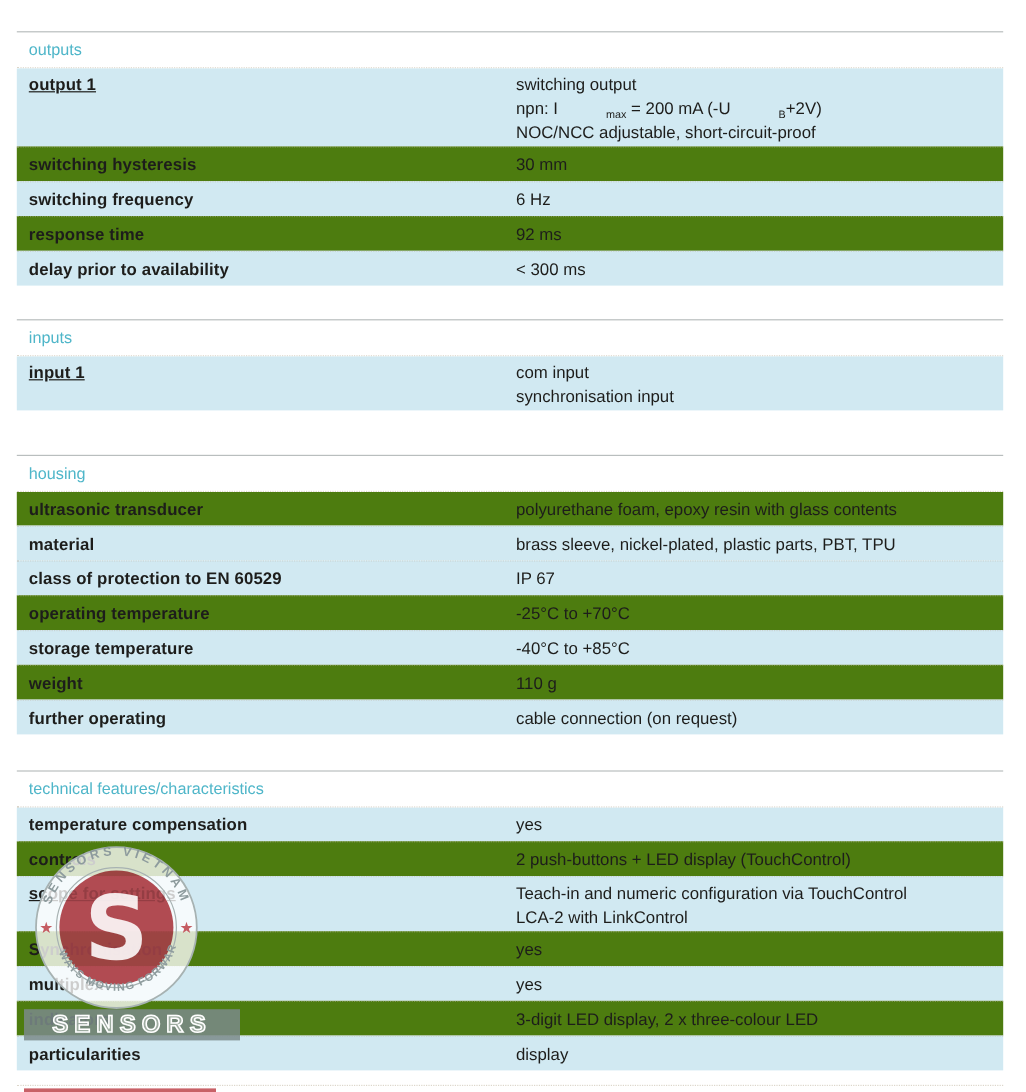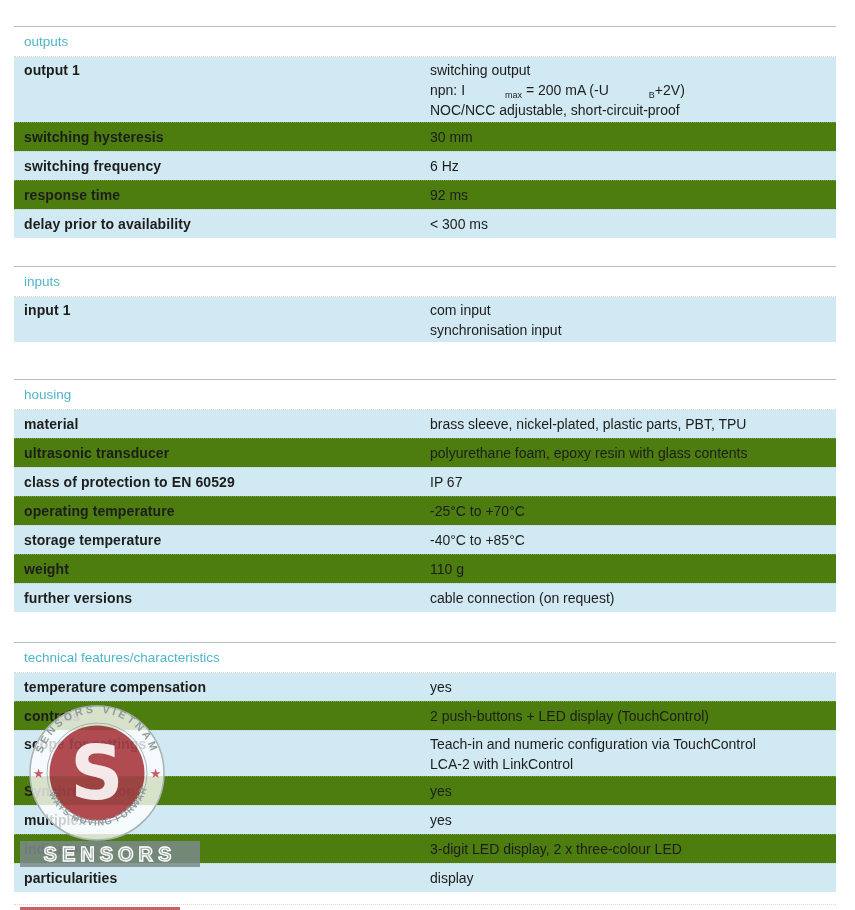--- a/index.html
+++ b/index.html
@@ -43,21 +43,21 @@
   .label{
     width:416px;
     padding-left:10px;
     font-weight:600;
     letter-spacing:0.1px;
   }
   .value{flex:1;padding-right:8px;}
   .row:not(.multi){height:28px;}
   .row:not(.multi) .label,
   .row:not(.multi) .vline{line-height:28px;}
-  .row.multi .label{padding-top:2.5px;line-height:20px;}
+  .row.multi .label{padding-top:2.5px;line-height:20px;text-decoration:underline;}
   .row.multi .value{padding-top:2.5px;padding-bottom:2.5px;}
   .vline{line-height:20px;white-space:nowrap;}
   sub{font-size:9px;line-height:0;margin-left:40px;}
   .bottom-rule{
     margin:12px 0 0 14px;
     width:822px;
     border-top:1px dotted var(--dotted,#ddd6ca);
     height:0;
   }
 
@@ -188,32 +188,32 @@
             <div class="cell value">
               <div class="vline">com input</div>
               <div class="vline">synchronisation input</div>
             </div>
           </div>
         </div>
       </section>
       <section class="sec">
         <div class="sec-title">housing</div>
         <div class="rows">
+          <div class="row white">
+            <div class="cell label">ultrasonic transducer</div>
+            <div class="cell value">
+              <div class="vline">polyurethane foam, epoxy resin with glass contents</div>
+            </div>
+          </div>
           <div class="row blue">
             <div class="cell label">material</div>
             <div class="cell value">
               <div class="vline">brass sleeve, nickel-plated, plastic parts, PBT, TPU</div>
             </div>
           </div>
-          <div class="row white">
-            <div class="cell label">ultrasonic transducer</div>
-            <div class="cell value">
-              <div class="vline">polyurethane foam, epoxy resin with glass contents</div>
-            </div>
-          </div>
           <div class="row blue">
             <div class="cell label">class of protection to EN 60529</div>
             <div class="cell value">
               <div class="vline">IP 67</div>
             </div>
           </div>
           <div class="row white">
             <div class="cell label">operating temperature</div>
             <div class="cell value">
               <div class="vline">-25°C to +70°C</div>
@@ -225,21 +225,21 @@
               <div class="vline">-40°C to +85°C</div>
             </div>
           </div>
           <div class="row white">
             <div class="cell label">weight</div>
             <div class="cell value">
               <div class="vline">110 g</div>
             </div>
           </div>
           <div class="row blue">
-            <div class="cell label">further versions</div>
+            <div class="cell label">further operating</div>
             <div class="cell value">
               <div class="vline">cable connection (on request)</div>
             </div>
           </div>
         </div>
       </section>
       <section class="sec">
         <div class="sec-title">technical features/characteristics</div>
         <div class="rows">
           <div class="row blue">

